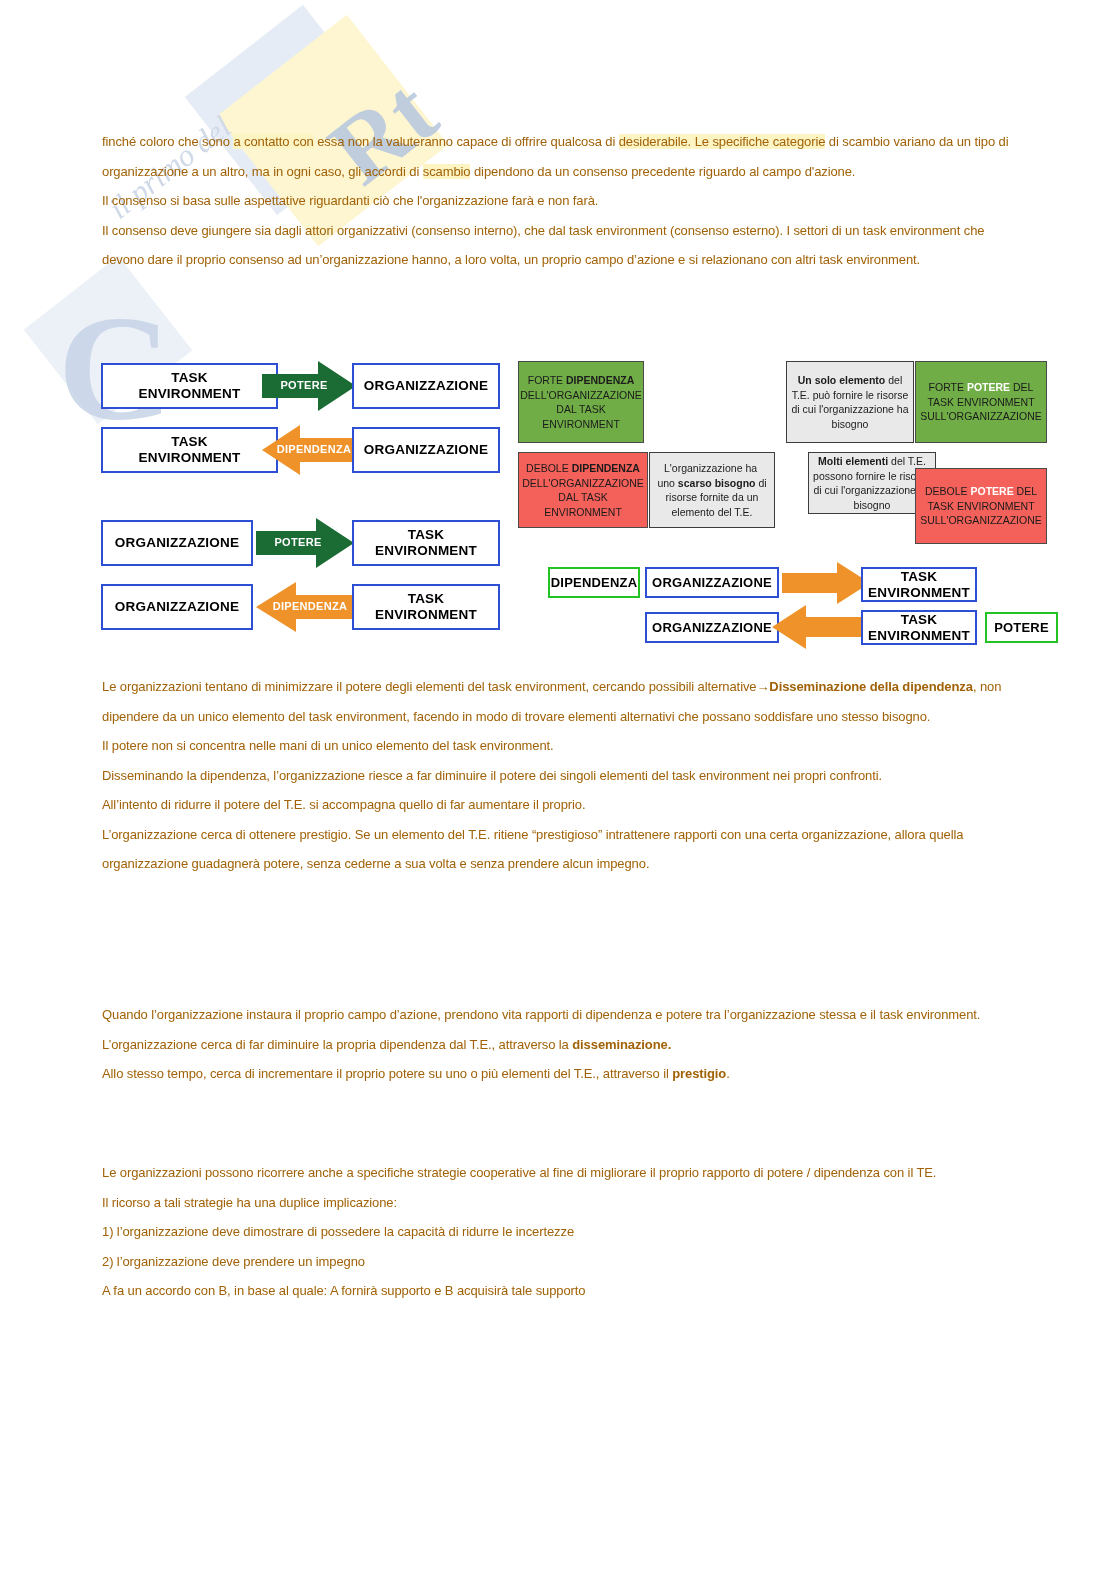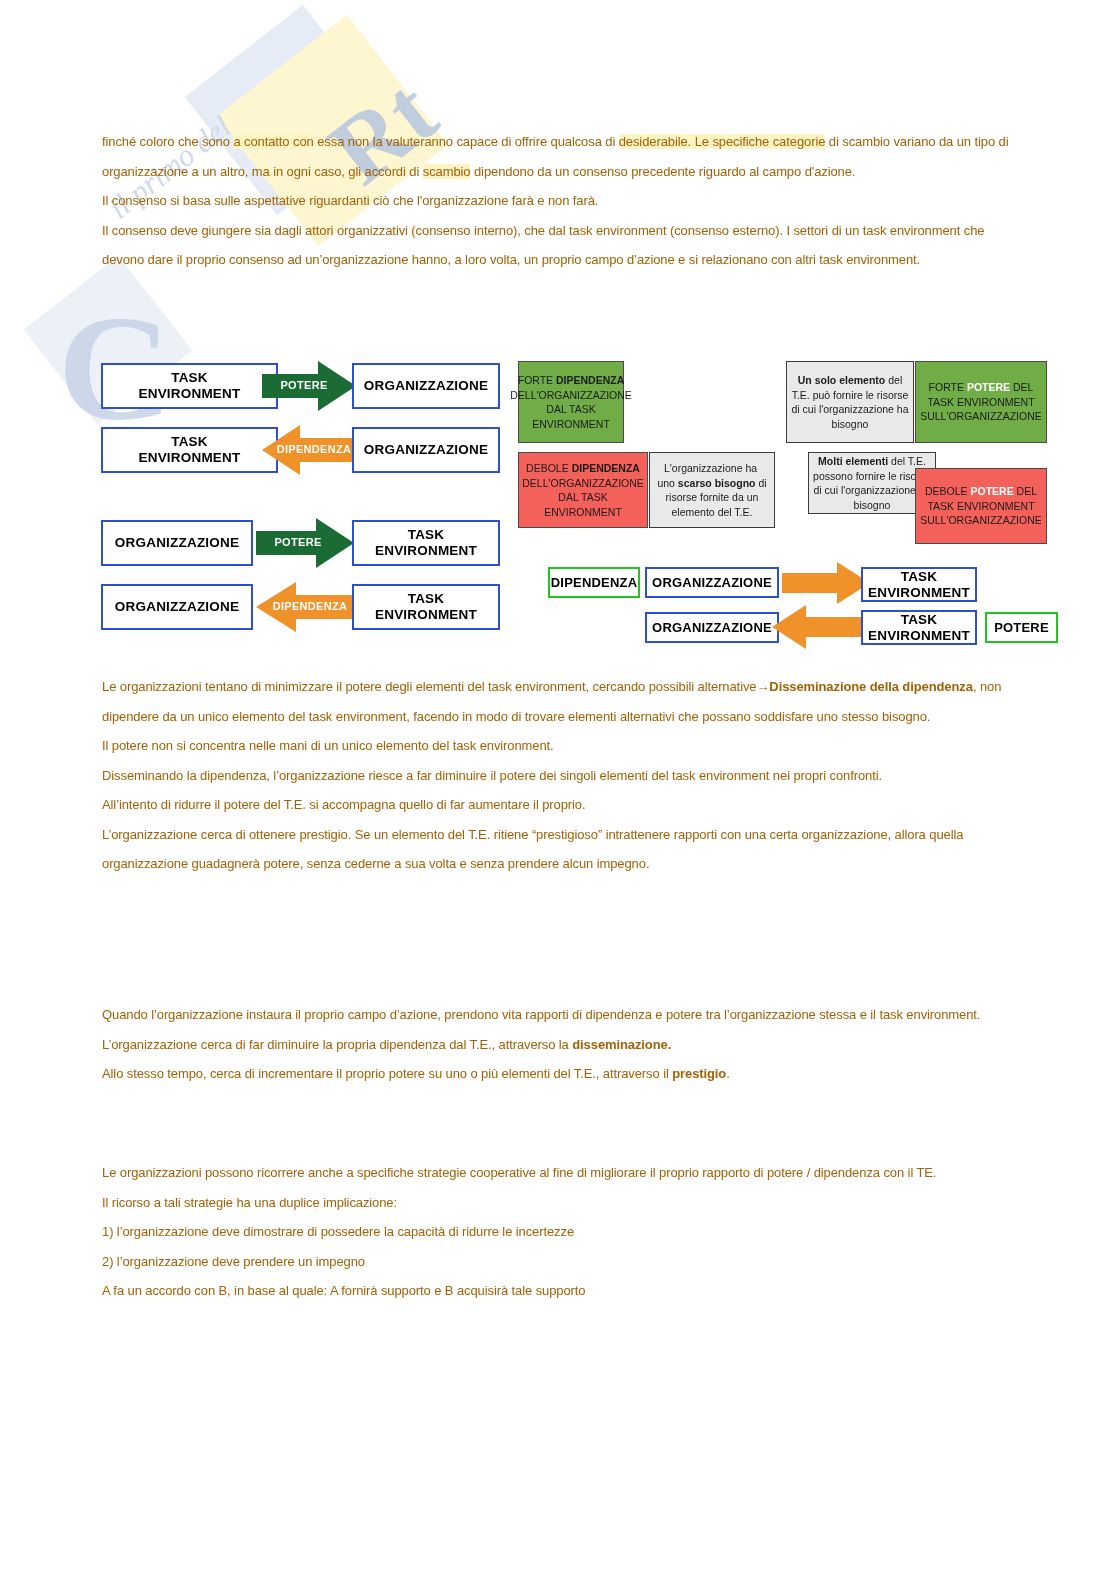--- a/index.html
+++ b/index.html
@@ -232,21 +232,21 @@
     <div class="boxb" style="left:352px;top:584px;width:148px;height:46px;">
       <span>
           <span class="two">TASK</span>
           <span class="two">ENVIRONMENT</span>
         </span>
     </div>
   </div>
 
   <div class="fig" style="left:0;top:0;width:1116px;height:1579px;">
 
-    <div class="mcell green" style="left:518px;top:361px;width:106px;height:82px;">
+    <div class="mcell green" style="left:518px;top:361px;width:126px;height:82px;">
       <span>FORTE <b>DIPENDENZA</b><br>DELL'ORGANIZZAZIONE<br>DAL TASK<br>ENVIRONMENT</span>
     </div>
     <div class="mcell grey" style="left:786px;top:361px;width:128px;height:82px;">
       <span><b>Un solo elemento</b> del T.E. può fornire le risorse di cui l'organizzazione ha bisogno</span>
     </div>
     <div class="mcell green" style="left:915px;top:361px;width:132px;height:82px;">
       <span>FORTE <span class="w">POTERE</span> DEL TASK ENVIRONMENT SULL'ORGANIZZAZIONE</span>
     </div>
 
     <div class="mcell red" style="left:518px;top:452px;width:130px;height:76px;">

